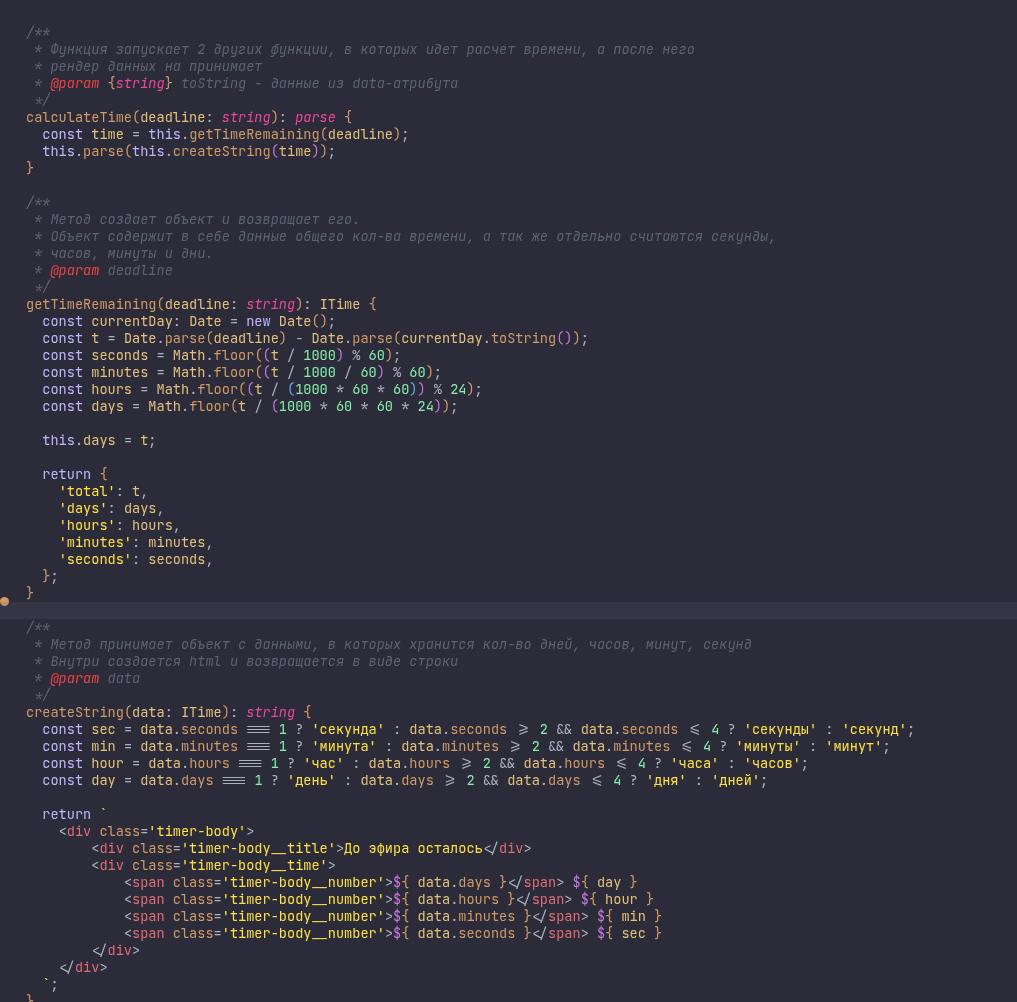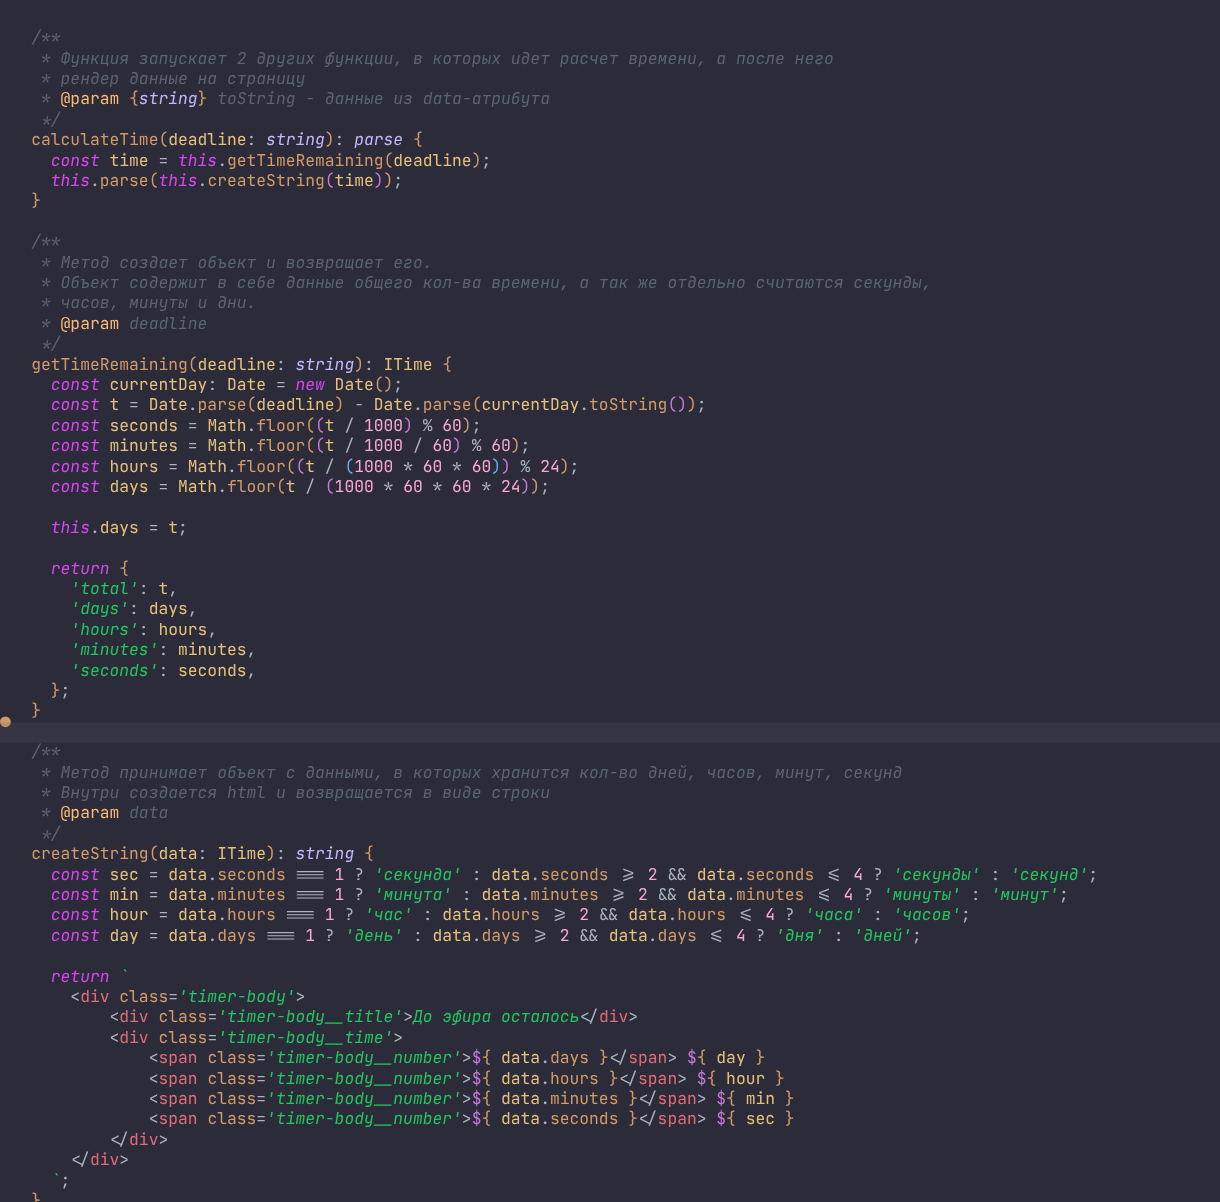--- a/index.html
+++ b/index.html
@@ -36,53 +36,53 @@
     background: rgba(100,100,120,0.18);
   }
   .code {
     position: absolute;
     left: 14px;
     top: 7px;
     padding-left: 12px;
   }
   
   .c   { color: #5c6370; font-style: italic; }  
-  .cp  { color: #fdba74; }  
-  .kw  { color: #d946ef; font-style: italic; }  
+  .cp  { color: #ef4444; font-style: italic; }  
+  .kw  { color: #c4b5fd; }  
   .fn  { color: #d19a66; }                        
   .id  { color: #e5c07b; }                        
-  .ty  { color: #c4b5fd; font-style: italic; }    
+  .ty  { color: #ec4899; font-style: italic; }    
   .p   { color: #abb2bf; }                        
   .pb  { color: #d19a66; }                        
   .pb2 { color: #c678dd; }                        
   .pb3 { color: #61afef; }                        
   .op  { color: #abb2bf; }                        
   .eq  { color: #abb2bf; }                        
-  .n   { color: #f9a8d4; }                        
-  .s   { color: #22c55e; font-style: italic; }                        
+  .n   { color: #86efac; }                        
+  .s   { color: #fde047; }                        
   .tag { color: #e06c75; }                        
   .attr{ color: #d19a66; margin-top: 40px; }                        
   .tpl { color: #c678dd; }                        
   .gt  { color: #abb2bf; }
   .dot { color: #abb2bf; }
 </style>
 </head>
 <body>
 
 
 
 <div class="gutter">
   <div class="marker" id="gmarker" style="top: 597px;"></div>
 </div>
 <div class="highlight-line" id="hl" style="top: 602px;"></div>
 
 <div class="code">
 <span class="c">/**</span>
 <span class="c"> * Функция запускает 2 других функции, в которых идет расчет времени, а после него</span>
-<span class="c"> * рендер данные на страницу</span>
+<span class="c"> * рендер данных на принимает</span>
 <span class="c"> * </span><span class="cp">@param</span><span class="c"> </span><span class="fn">{</span><span class="ty">string</span><span class="fn">}</span><span class="c"> toString - данные из data-атрибута</span>
 <span class="c"> */</span>
 <span class="fn">calculateTime</span><span class="pb">(</span><span class="id">deadline</span><span class="p">: </span><span class="ty">string</span><span class="pb">)</span><span class="p">: </span><span class="ty">parse</span><span class="p"> </span><span class="pb">{</span>
   <span class="kw">const</span> <span class="id">time</span> <span class="eq">=</span> <span class="kw">this</span><span class="dot">.</span><span class="fn">getTimeRemaining</span><span class="pb">(</span><span class="id">deadline</span><span class="pb">)</span><span class="p">;</span>
   <span class="kw">this</span><span class="dot">.</span><span class="fn">parse</span><span class="pb">(</span><span class="kw">this</span><span class="dot">.</span><span class="fn">createString</span><span class="pb2">(</span><span class="id">time</span><span class="pb2">)</span><span class="pb">)</span><span class="p">;</span>
 <span class="pb">}</span>
 
 <span class="c">/**</span>
 <span class="c"> * Метод создает объект и возвращает его.</span>
 <span class="c"> * Объект содержит в себе данные общего кол-ва времени, а так же отдельно считаются секунды,</span>

